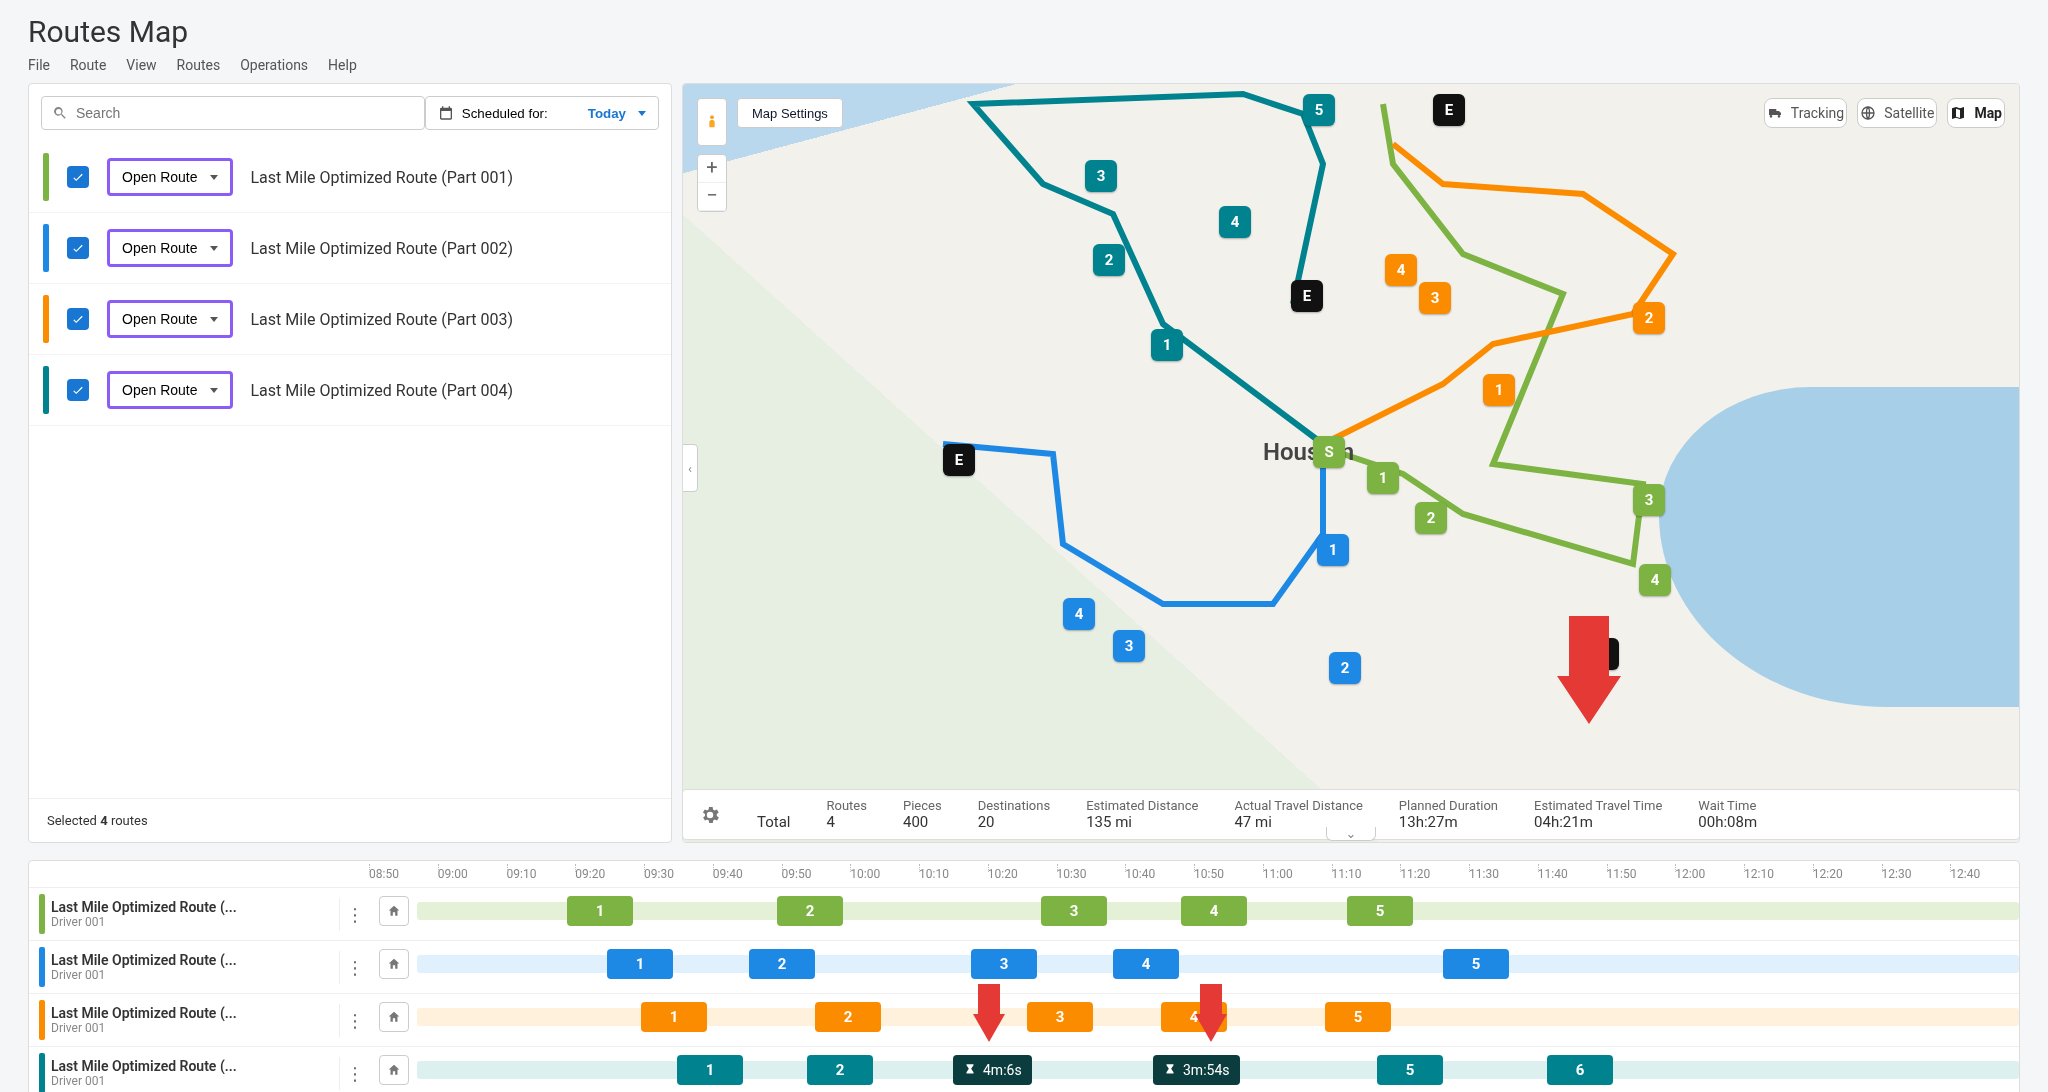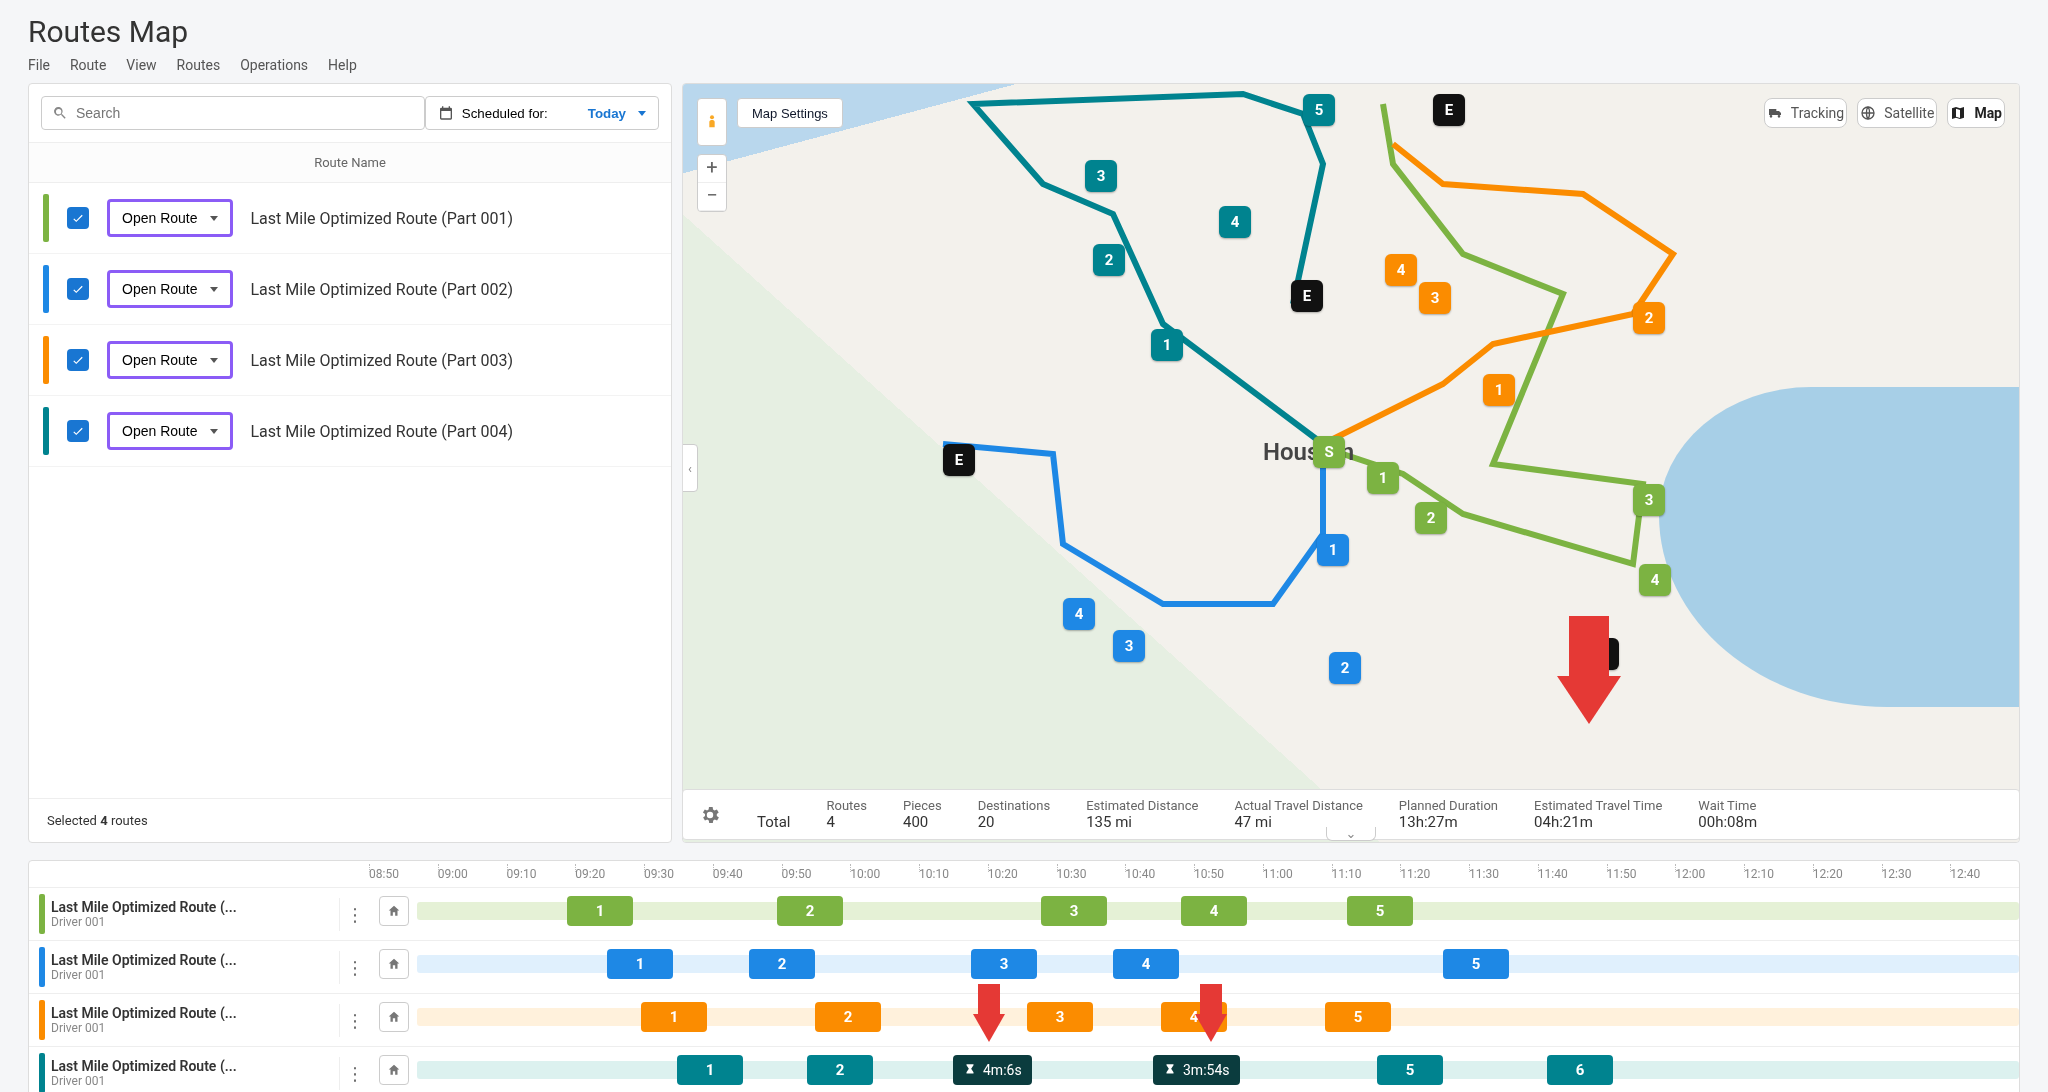--- a/index.html
+++ b/index.html
@@ -125,21 +125,20 @@
         </div>
         <button class="sched-btn">
           <svg width="16" height="16" viewBox="0 0 24 24" fill="#555">
               <path d="M19 4h-1V2h-2v2H8V2H6v2H5a2 2 0 00-2 2v14a2 2 0 002 2h14a2 2 0 002-2V6a2 2 0 00-2-2zm0 16H5V9h14v11z"></path>
             </svg>
           <span>Scheduled for: </span>
           <span class="today">Today</span>
           <span class="caret" style="display:inline-block;width:0;height:0;border-left:4px solid transparent;border-right:4px solid transparent;border-top:5px solid #1976d2;margin-left:4px;"></span>
         </button>
       </div>
-      <div class="col-header">Route Name</div>
       <div id="route-list">
           <div class="route-row">
     <div class="stripe" style="background:#7cb342"></div>
     <div class="chk" style="background:#1976d2">
               <svg viewBox="0 0 24 24">
                 <path d="M9 16.2l-3.5-3.5L4 14l5 5 11-11-1.5-1.5z"></path>
               </svg>
             </div>
     <button class="open-btn">
               <span>Open Route</span>

